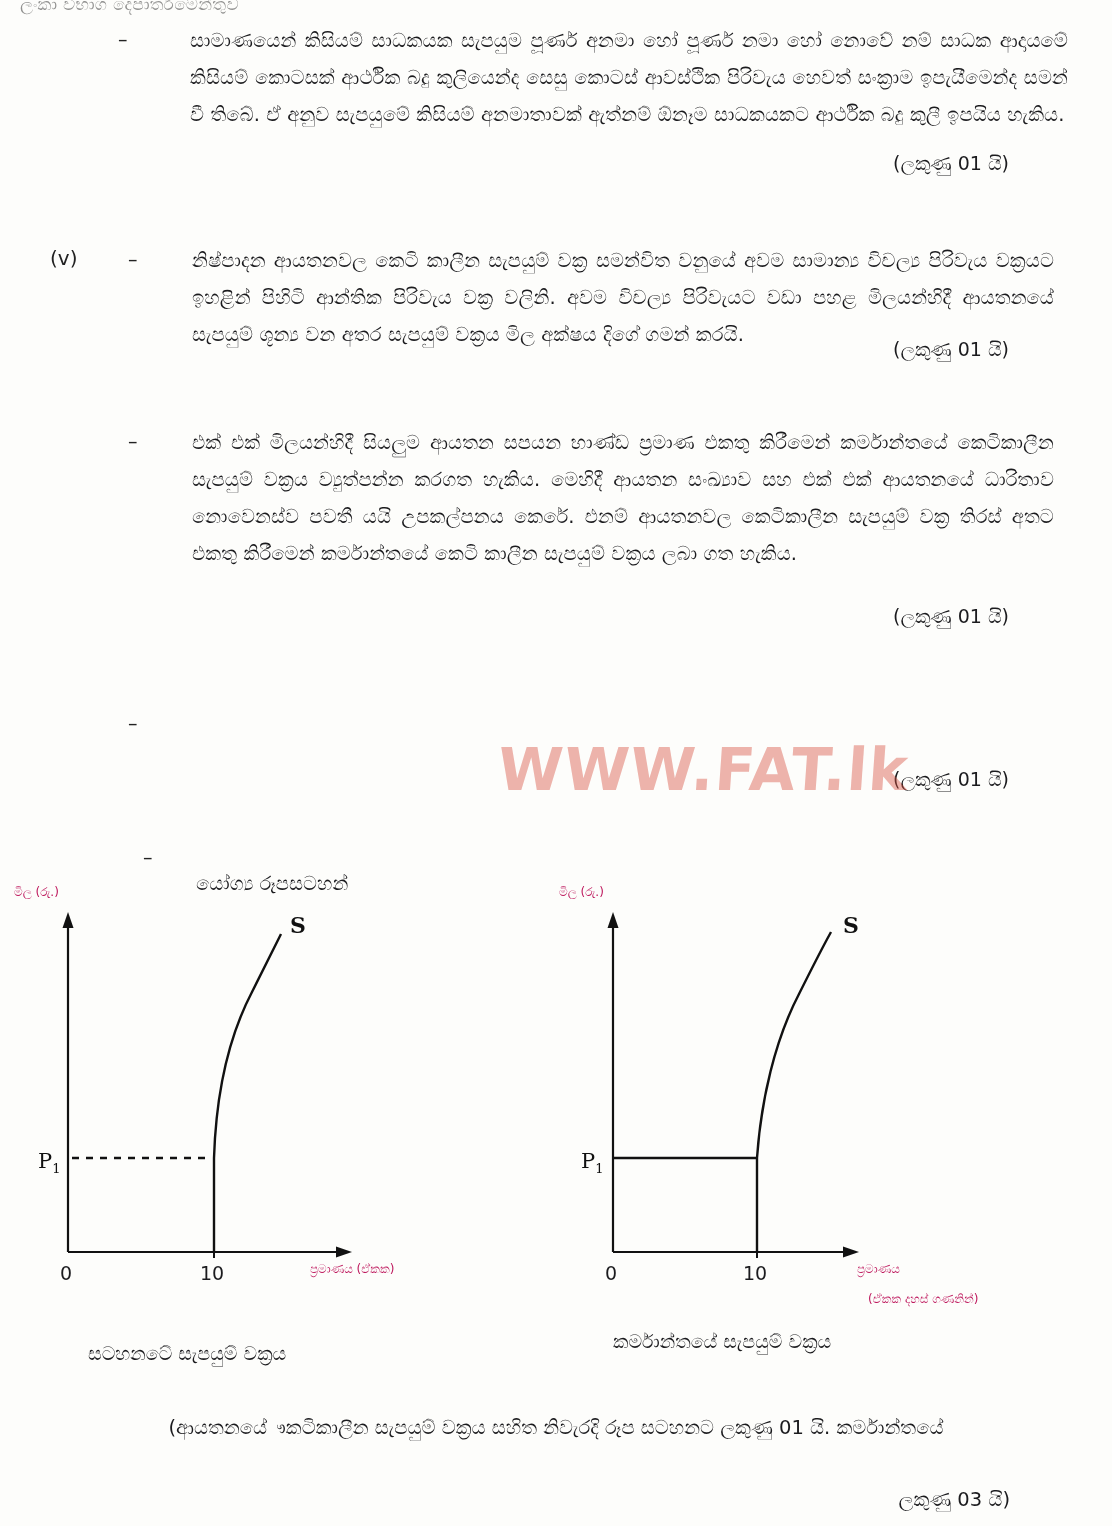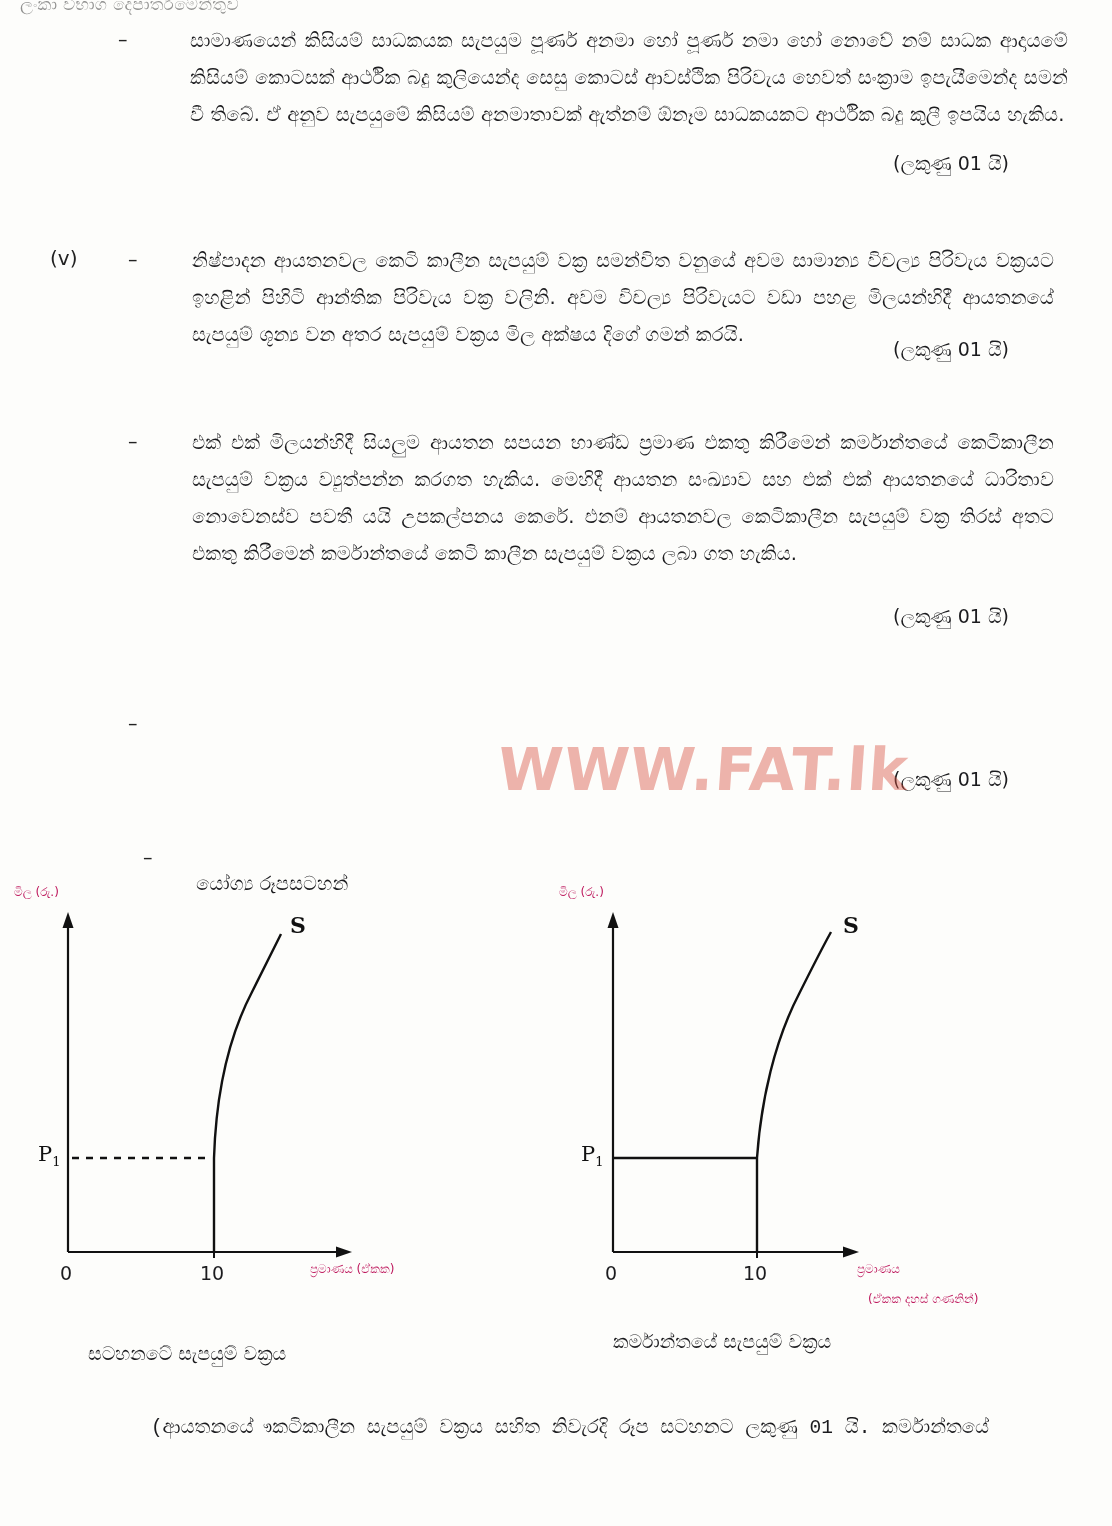--- a/index.html
+++ b/index.html
@@ -55,21 +55,21 @@
   }
 
   
   .diagram { position:absolute; }
   .dg-caption {
     position:absolute; font-size:19px; color:#1b1b1e; white-space:nowrap;
   }
   .axis-label { position:absolute; font-size:12px; color:#be185d; white-space:nowrap; }
   .tick-label { position:absolute; font-size:19px; color:#1b1b1e; }
   .curve-label { position:absolute; font-weight:bold; font-size:22px; font-family:"DejaVu Serif", serif; color:#111; }
-  .p-label { position:absolute; font-size:21px; font-family:"DejaVu Serif", serif; color:#111; }
+  .p-label { position:absolute; font-size:21px; font-family:"DejaVu Serif", serif; color:#111;margin-top:7px; }
   .p-label sub { font-size:13px; }
 
   .foot {
     position:absolute;
     font-size:19.5px;
     line-height:36px;
     color:#1b1b1e;
     text-align:center;
   }
 </style>
@@ -149,15 +149,16 @@
     <div class="p-label" style="left:36px; top:252px;">
       <span>P</span><sub>1</sub>
     </div>
     <div class="tick-label" style="left:60px; top:372px;">0</div>
     <div class="tick-label" style="left:198px; top:372px;">10</div>
     <div class="axis-label" style="left:312px; top:372px;">ප්‍රමාණය</div>
     <div class="axis-label" style="left:323px; top:402px;">(ඒකක දහස් ගණනින්)</div>
     <div class="dg-caption" style="left:68px; top:440px;">කර්මාන්තයේ සැපයුම් වක්‍රය</div>
   </div>
 
-  <div class="foot" style="left:60px; top:1410px; width:1020px;font-family:Liberation Mono, monospace;">(ආයතනයේ ෟකටිකාලීන සැපයුම් වක්‍රය සහිත නිවැරදි රූප සටහනට ලකුණු 01 යි. කර්මාන්තයේ</div>
+  <div class="foot" style="left:46px; top:1410px; width:1020px;">(ආයතනයේ ෟකටිකාලීන සැපයුම් වක්‍රය සහිත නිවැරදි රූප සටහනට ලකුණු 01 යි. කර්මාන්තයේ</div>
+  <div class="foot" style="left:50px; top:1482px; width:1020px; text-align:right; padding-right:60px; box-sizing:border-box;">ලකුණු  03 යි)</div>
 
 </div>
 
 </body></html>

